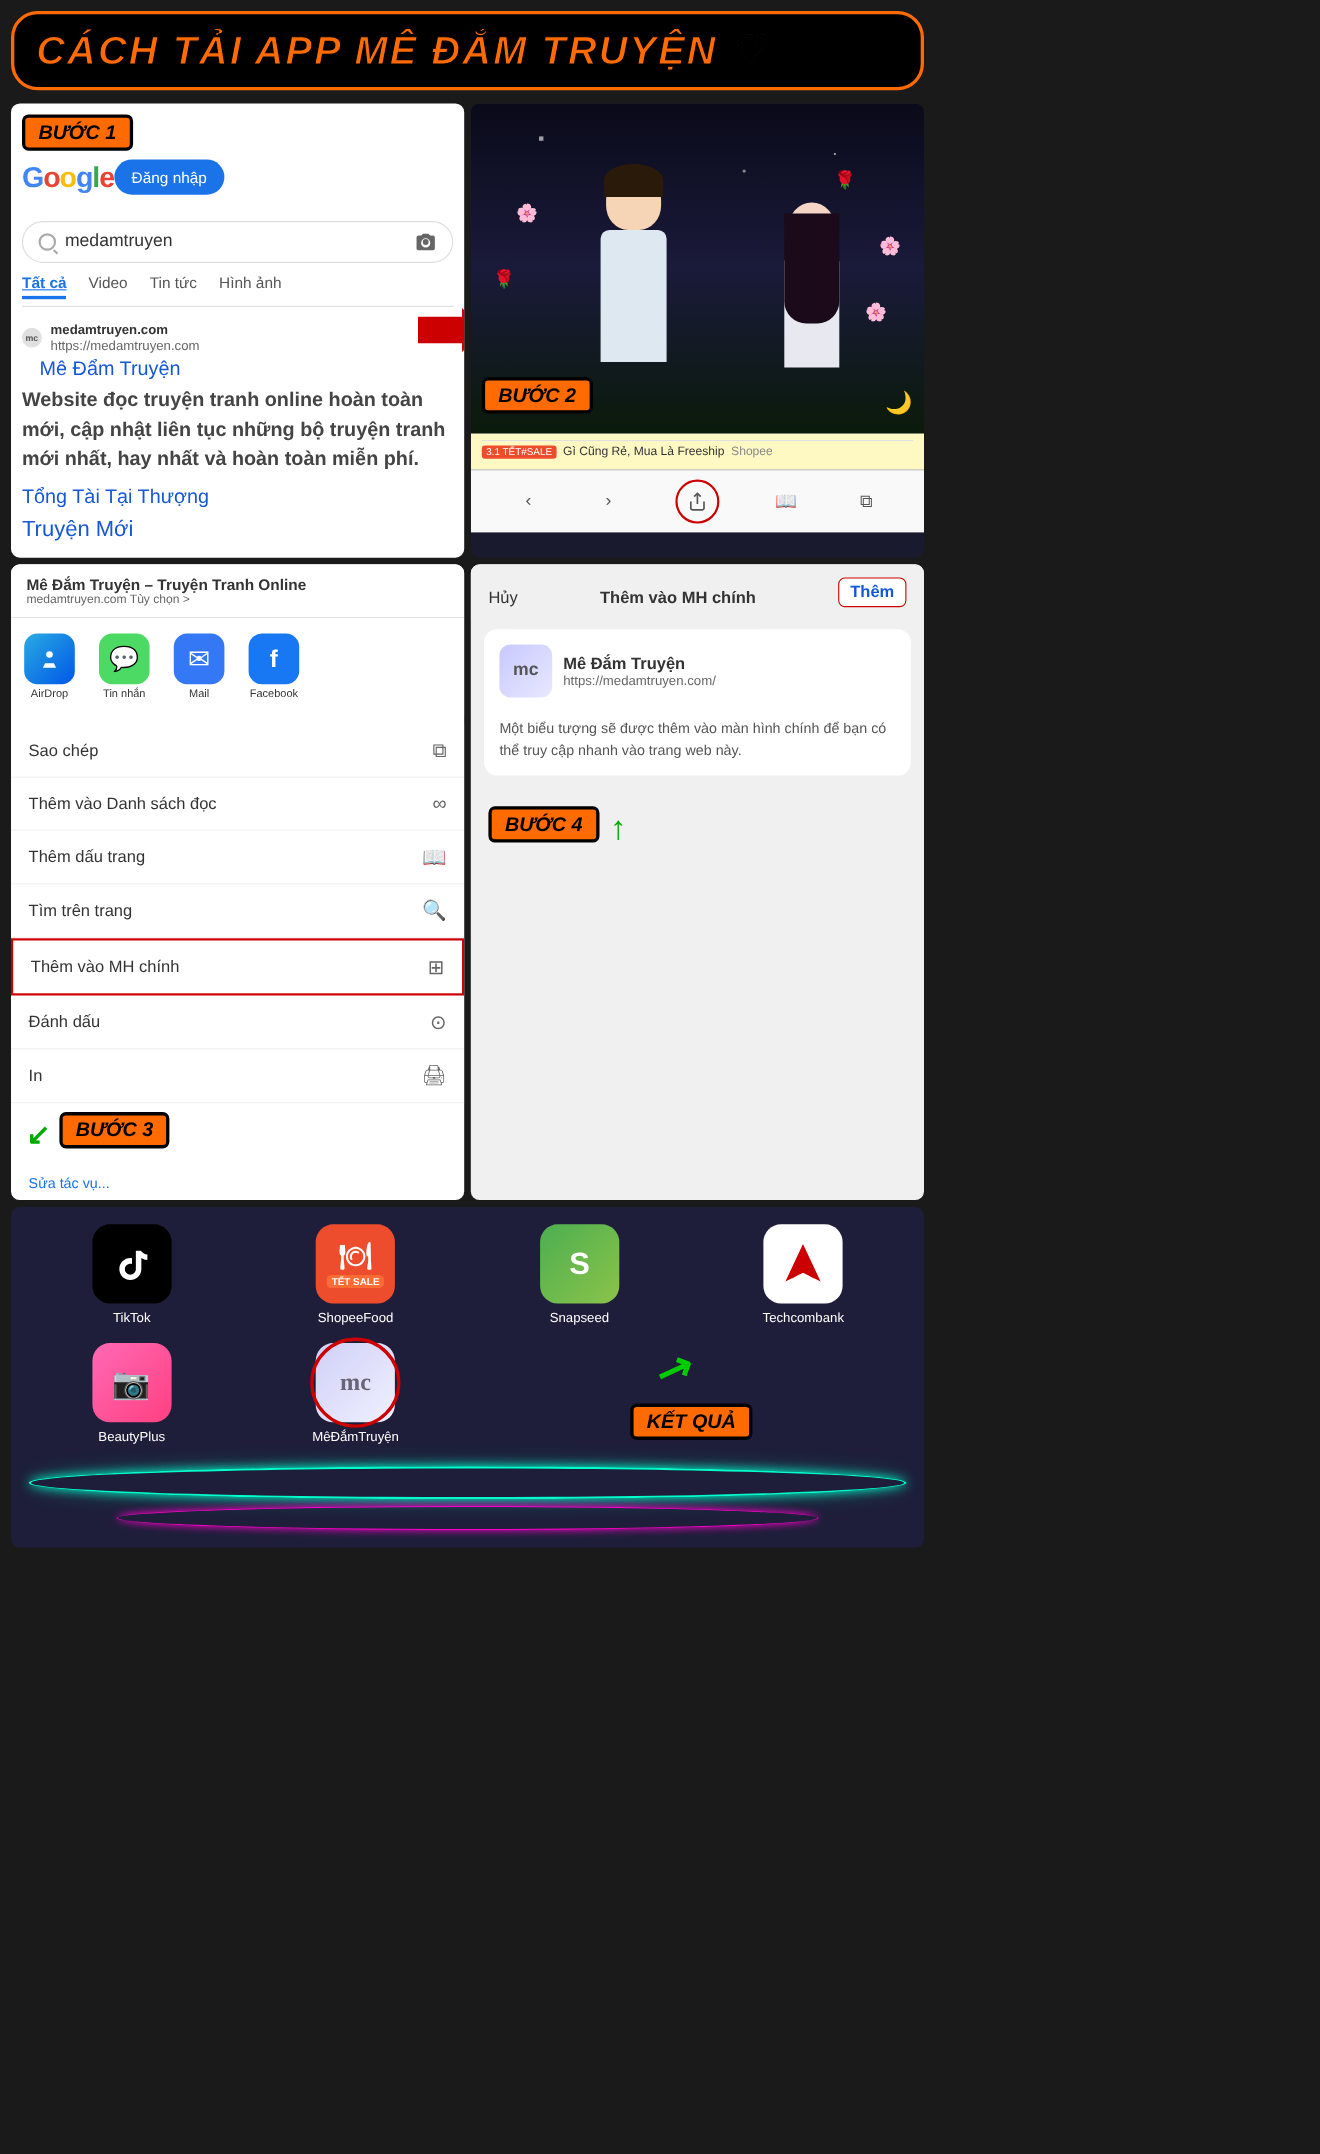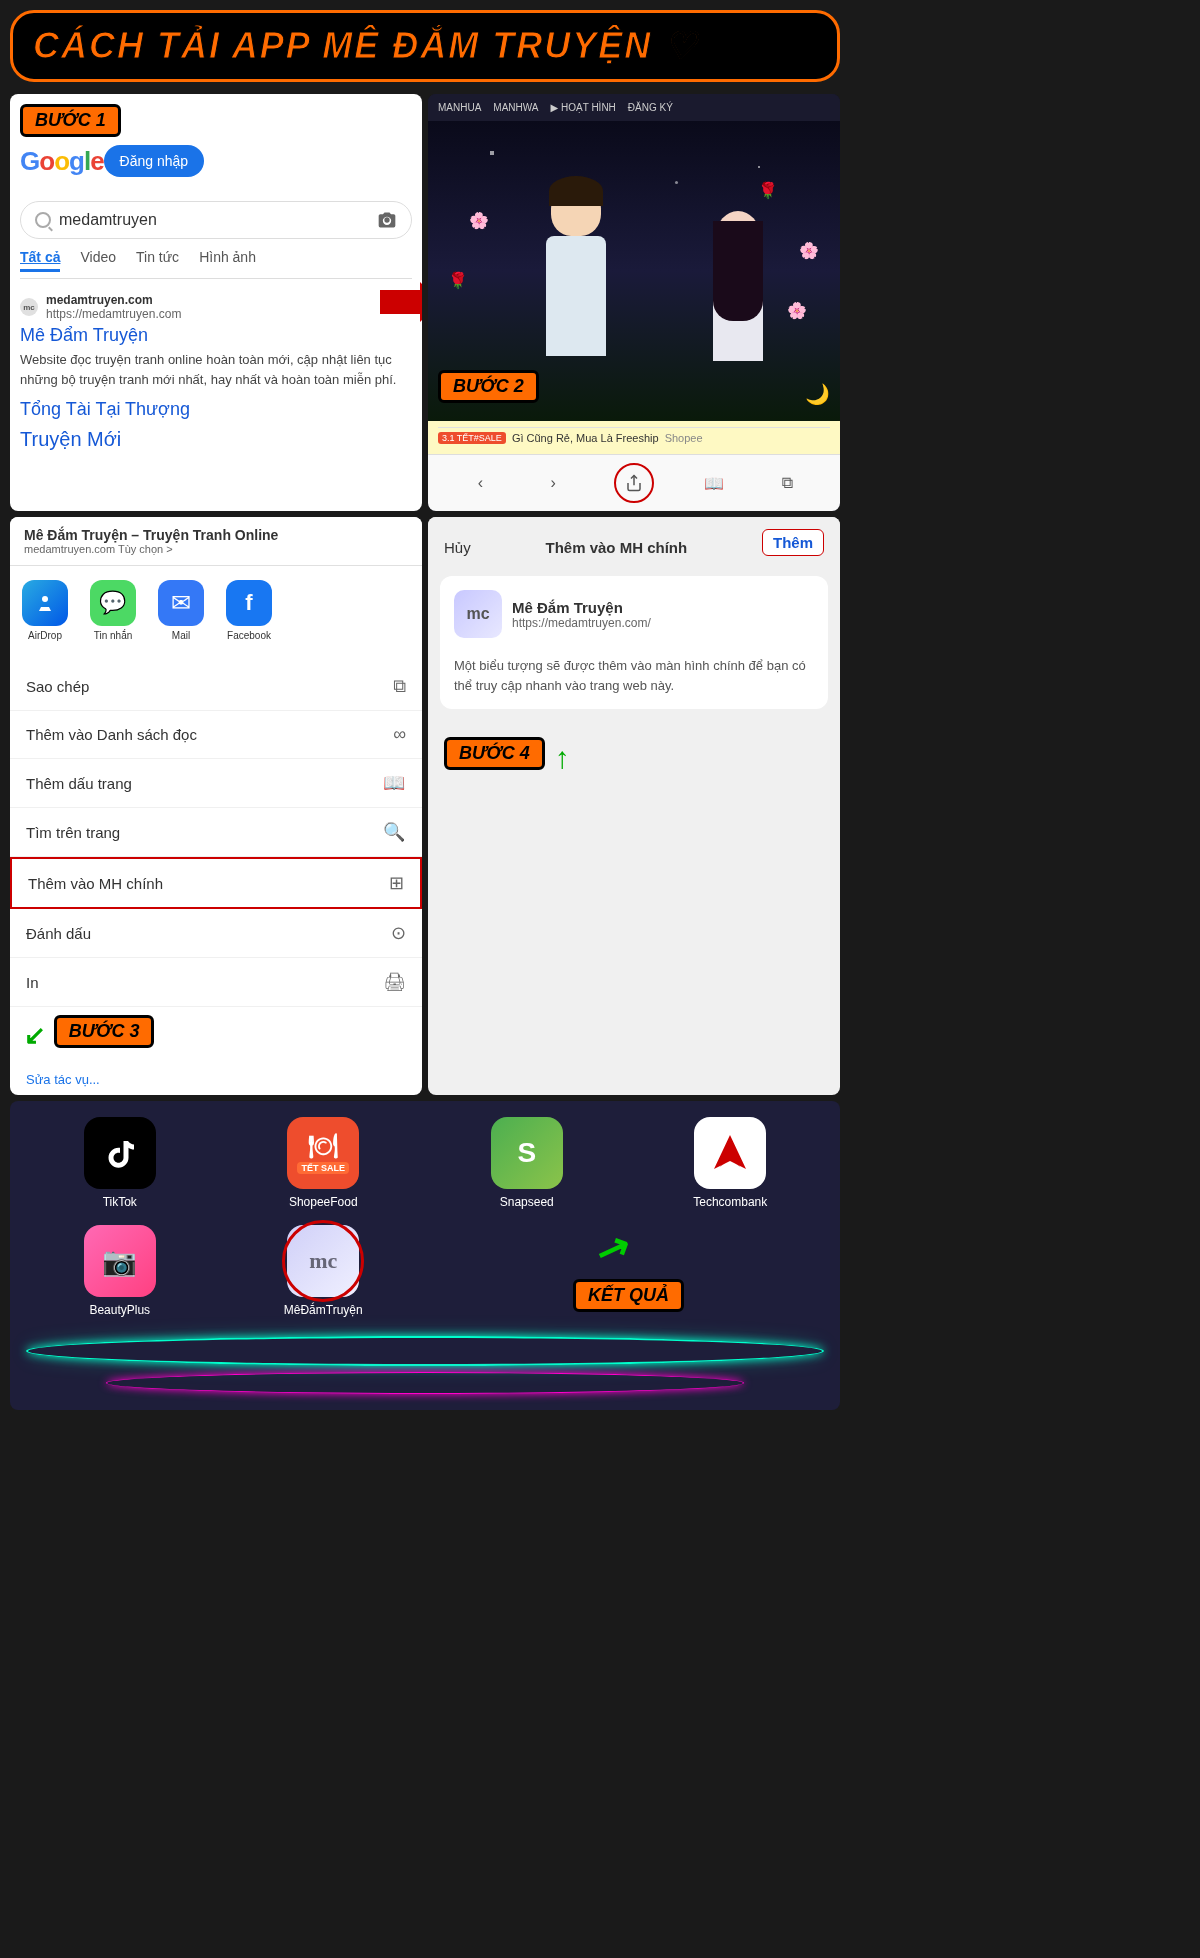--- a/index.html
+++ b/index.html
@@ -176,26 +176,27 @@
       font-size: 12px;
       color: #333;
     }
     .site-url-block div:first-child { font-weight: bold; }
     .site-url-block div:last-child { color: #666; }
 
     .result-title {
       font-size: 18px;
       color: #1558d6;
       cursor: pointer;
-      margin: 4px 0;
+      margin: 4px 16px;
     }
     .result-desc {
-      font-size: 13px;
+      font-size: 18px;
       color: #444;
       line-height: 1.5;
+      font-weight: bold;
     }
     .result-section-title {
       font-size: 18px;
       color: #1558d6;
       margin-top: 10px;
       cursor: pointer;
     }
     .result-section-title2 {
       font-size: 20px;
       color: #1558d6;
@@ -601,26 +602,20 @@
       
       <div style="position:absolute; right:-18px; top:45%; z-index:20; font-size:0;">
         <svg width="60" height="40" viewBox="0 0 60 40">
           <polygon points="0,8 40,8 40,0 60,20 40,40 40,32 0,32" fill="#cc0000"></polygon>
         </svg>
       </div>
     </div>
 
     <div class="panel panel-buoc2">
 
-      <div class="website-nav">
-        <span style="font-size:10px; color:#ccc;">MANHUA</span>
-        <span style="font-size:10px; color:#ccc;">MANHWA</span>
-        <span style="font-size:10px; color:#ccc;">▶ HOẠT HÌNH</span>
-        <span style="font-size:10px; color:#ccc;">ĐĂNG KÝ</span>
-      </div>
 
       <div class="manga-scene">
         <div class="manga-bg-gradient"></div>
 
         <div style="position:absolute; top:10%; left:15%; width:4px; height:4px; background:#fff; border-radius:50; opacity:0.6;"></div>
         <div style="position:absolute; top:20%; left:60%; width:3px; height:3px; background:#fff; border-radius:50%; opacity:0.5;"></div>
         <div style="position:absolute; top:15%; left:80%; width:2px; height:2px; background:#fff; border-radius:50%; opacity:0.7;"></div>
 
         <div class="figure-male">
           <div class="head">

